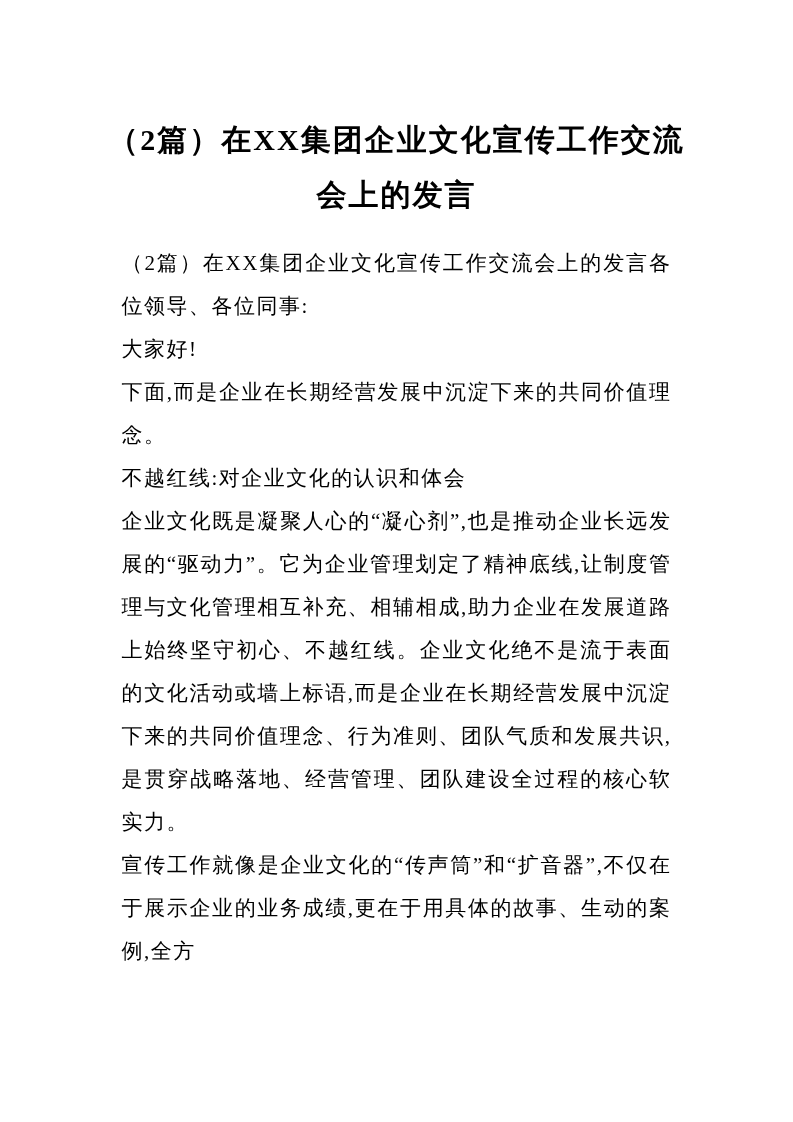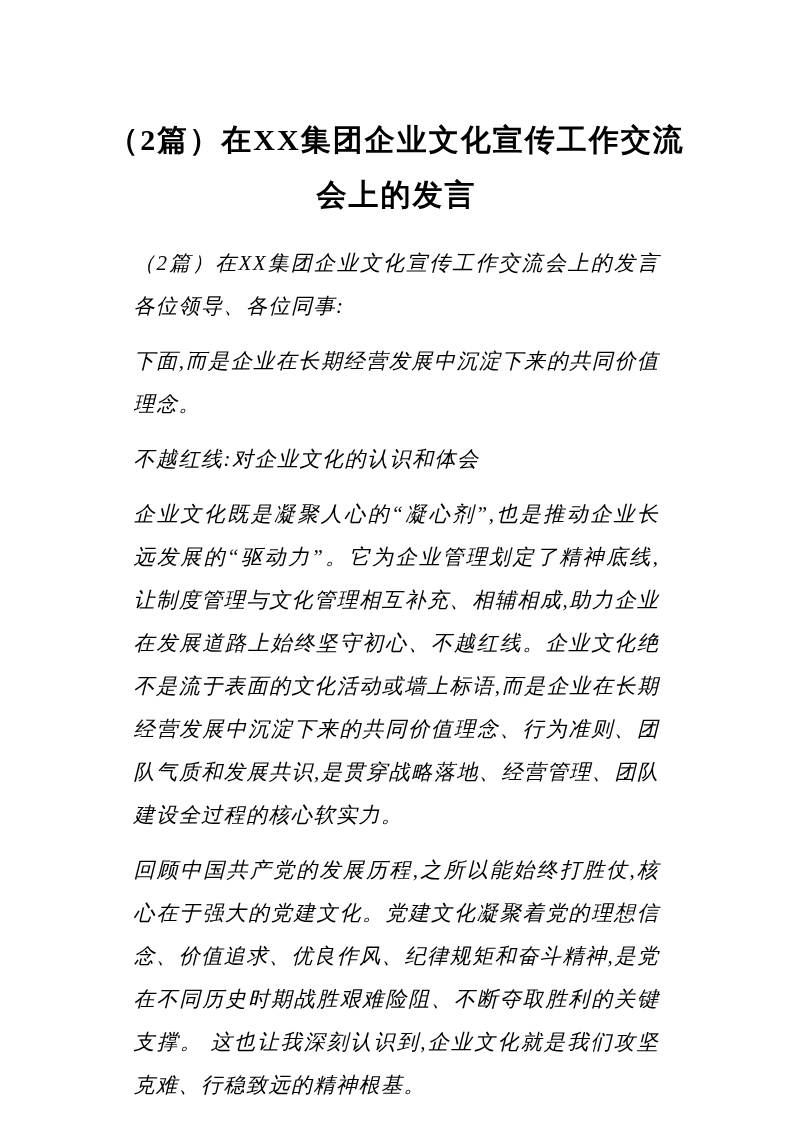--- a/index.html
+++ b/index.html
@@ -31,32 +31,31 @@
     width: 550px;
     margin: 20px auto 0 auto;
     font-size: 21px;
     line-height: 43px;
     letter-spacing: 1.5px;
     text-align: justify;
     text-justify: inter-ideograph;
     color: #000000;
   }
   .doc-content p {
-    margin: 12px;
+    margin: 0;
     padding: 0;
-    font-style: italic;
   }
 </style>
 </head>
 <body>
 
 <div class="page">
   <h1 class="doc-title">（2篇）在XX集团企业文化宣传工作交流会上的发言</h1>
 
   <div class="doc-content">
     <p>（2篇）在XX集团企业文化宣传工作交流会上的发言各位领导、各位同事:</p>
+    <p>大家好!</p>
     <p>下面,而是企业在长期经营发展中沉淀下来的共同价值理念。</p>
     <p>不越红线:对企业文化的认识和体会</p>
     <p>企业文化既是凝聚人心的“凝心剂”,也是推动企业长远发展的“驱动力”。它为企业管理划定了精神底线,让制度管理与文化管理相互补充、相辅相成,助力企业在发展道路上始终坚守初心、不越红线。企业文化绝不是流于表面的文化活动或墙上标语,而是企业在长期经营发展中沉淀下来的共同价值理念、行为准则、团队气质和发展共识,是贯穿战略落地、经营管理、团队建设全过程的核心软实力。</p>
-    <p>回顾中国共产党的发展历程,之所以能始终打胜仗,核心在于强大的党建文化。党建文化凝聚着党的理想信念、价值追求、优良作风、纪律规矩和奋斗精神,是党在不同历史时期战胜艰难险阻、不断夺取胜利的关键支撑。 这也让我深刻认识到,企业文化就是我们攻坚克难、行稳致远的精神根基。</p>
     <p>宣传工作就像是企业文化的“传声筒”和“扩音器”,不仅在于展示企业的业务成绩,更在于用具体的故事、生动的案例,全方</p>
   </div>
 </div>
 
 </body></html>

